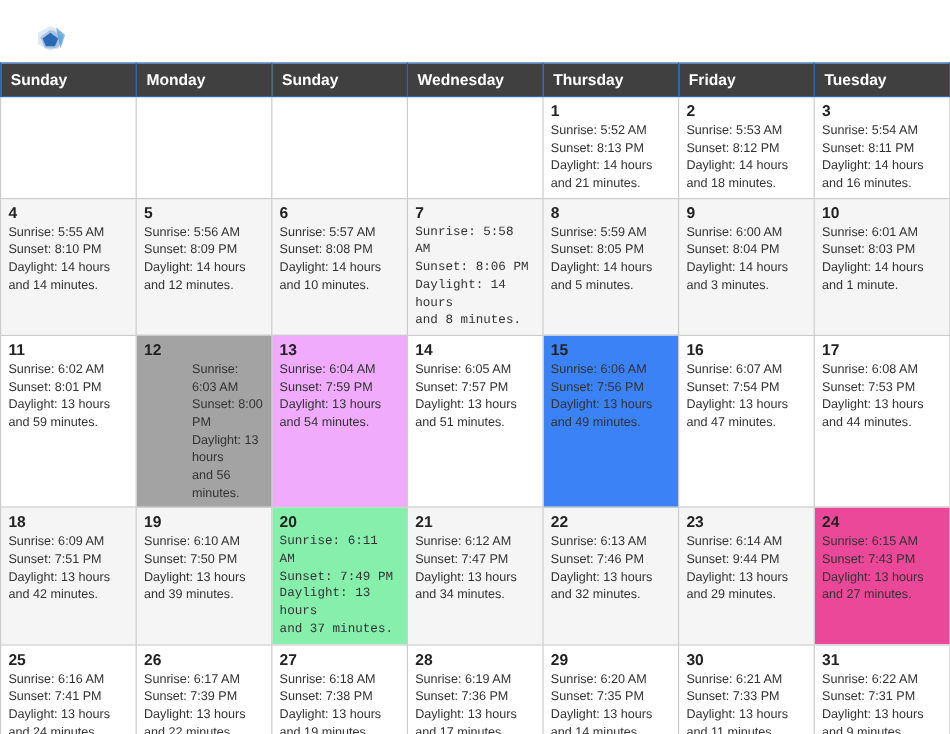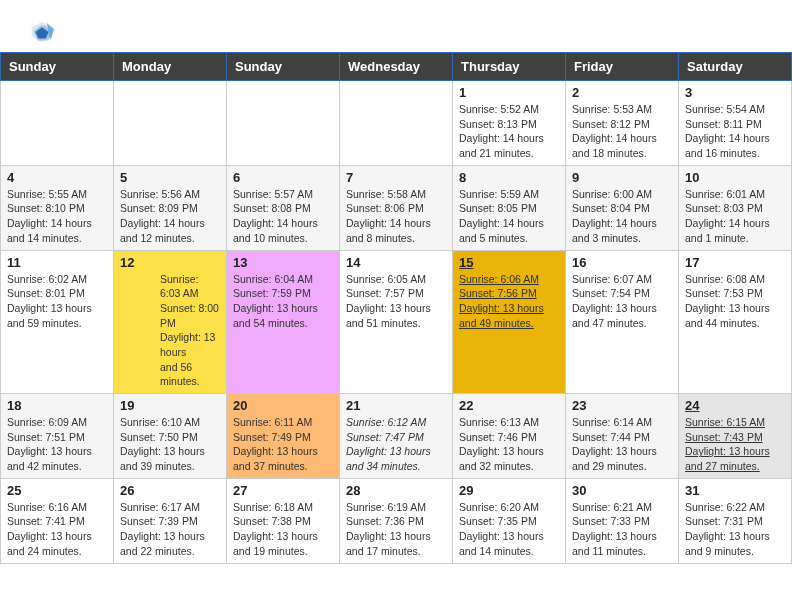--- a/index.html
+++ b/index.html
@@ -116,21 +116,21 @@
 
 <table class="calendar">
   <thead>
     <tr>
     <th>Sunday</th>
         <th>Monday</th>
         <th>Sunday</th>
         <th>Wednesday</th>
         <th>Thursday</th>
         <th>Friday</th>
-        <th>Saturday</th>
+        <th>Tuesday</th>
       </tr>
   </thead>
   <tbody id="calendar-body">
   <tr>
         <td class="empty-cell" style="background: rgb(255, 255, 255);"></td>
         <td class="empty-cell" style="background: rgb(255, 255, 255);"></td>
         <td class="empty-cell" style="background: rgb(255, 255, 255);"></td>
         <td class="empty-cell" style="background: rgb(255, 255, 255);"></td>
         <td style="background: rgb(255, 255, 255);">
           <div class="day-num">1</div>
@@ -171,21 +171,21 @@
         </td>
         <td style="background: rgb(245, 245, 245);">
           <div class="day-num">6</div>
           <div class="day-info" style="white-space: pre-line;">Sunrise: 5:57 AM
 Sunset: 8:08 PM
 Daylight: 14 hours
 and 10 minutes.</div>
         </td>
         <td style="background: rgb(245, 245, 245);">
           <div class="day-num">7</div>
-          <div class="day-info" style="white-space: pre-line;">Sunrise: 5:58 AM
+          <div class="day-info" style="white-space: pre-line; font-family: Liberation Mono, monospace;">Sunrise: 5:58 AM
 Sunset: 8:06 PM
 Daylight: 14 hours
 and 8 minutes.</div>
         </td>
         <td style="background: rgb(245, 245, 245);">
           <div class="day-num">8</div>
           <div class="day-info" style="white-space: pre-line;">Sunrise: 5:59 AM
 Sunset: 8:05 PM
 Daylight: 14 hours
 and 5 minutes.</div>
@@ -206,42 +206,42 @@
         </td>
       </tr>
       <tr>
         <td style="background: rgb(255, 255, 255);">
           <div class="day-num">11</div>
           <div class="day-info" style="white-space: pre-line;">Sunrise: 6:02 AM
 Sunset: 8:01 PM
 Daylight: 13 hours
 and 59 minutes.</div>
         </td>
-        <td style="background: #fde047;">
+        <td style="background: #a3a3a3;">
           <div class="day-num">12</div>
           <div class="day-info" style="white-space: pre-line; margin-left: 40px;">Sunrise: 6:03 AM
 Sunset: 8:00 PM
 Daylight: 13 hours
 and 56 minutes.</div>
         </td>
         <td style="background: #f0abfc;">
           <div class="day-num">13</div>
           <div class="day-info" style="white-space: pre-line;">Sunrise: 6:04 AM
 Sunset: 7:59 PM
 Daylight: 13 hours
 and 54 minutes.</div>
         </td>
         <td style="background: rgb(255, 255, 255);">
           <div class="day-num">14</div>
           <div class="day-info" style="white-space: pre-line;">Sunrise: 6:05 AM
 Sunset: 7:57 PM
 Daylight: 13 hours
 and 51 minutes.</div>
         </td>
-        <td style="background: #eab308; text-decoration: underline;">
+        <td style="background: #3b82f6;">
           <div class="day-num">15</div>
           <div class="day-info" style="white-space: pre-line;">Sunrise: 6:06 AM
 Sunset: 7:56 PM
 Daylight: 13 hours
 and 49 minutes.</div>
         </td>
         <td style="background: rgb(255, 255, 255);">
           <div class="day-num">16</div>
           <div class="day-info" style="white-space: pre-line;">Sunrise: 6:07 AM
 Sunset: 7:54 PM
@@ -264,49 +264,49 @@
 Daylight: 13 hours
 and 42 minutes.</div>
         </td>
         <td style="background: rgb(245, 245, 245);">
           <div class="day-num">19</div>
           <div class="day-info" style="white-space: pre-line;">Sunrise: 6:10 AM
 Sunset: 7:50 PM
 Daylight: 13 hours
 and 39 minutes.</div>
         </td>
-        <td style="background: #fdba74;">
+        <td style="background: #86efac;">
           <div class="day-num">20</div>
-          <div class="day-info" style="white-space: pre-line;">Sunrise: 6:11 AM
+          <div class="day-info" style="white-space: pre-line; font-family: Liberation Mono, monospace;">Sunrise: 6:11 AM
 Sunset: 7:49 PM
 Daylight: 13 hours
 and 37 minutes.</div>
         </td>
         <td style="background: rgb(245, 245, 245);">
           <div class="day-num">21</div>
-          <div class="day-info" style="white-space: pre-line; font-style: italic;">Sunrise: 6:12 AM
+          <div class="day-info" style="white-space: pre-line;">Sunrise: 6:12 AM
 Sunset: 7:47 PM
 Daylight: 13 hours
 and 34 minutes.</div>
         </td>
         <td style="background: rgb(245, 245, 245);">
           <div class="day-num">22</div>
           <div class="day-info" style="white-space: pre-line;">Sunrise: 6:13 AM
 Sunset: 7:46 PM
 Daylight: 13 hours
 and 32 minutes.</div>
         </td>
         <td style="background: rgb(245, 245, 245);">
           <div class="day-num">23</div>
           <div class="day-info" style="white-space: pre-line;">Sunrise: 6:14 AM
-Sunset: 7:44 PM
+Sunset: 9:44 PM
 Daylight: 13 hours
 and 29 minutes.</div>
         </td>
-        <td style="background: #e5e5e5; text-decoration: underline;">
+        <td style="background: #ec4899;">
           <div class="day-num">24</div>
           <div class="day-info" style="white-space: pre-line;">Sunrise: 6:15 AM
 Sunset: 7:43 PM
 Daylight: 13 hours
 and 27 minutes.</div>
         </td>
       </tr>
       <tr>
         <td style="background: rgb(255, 255, 255);">
           <div class="day-num">25</div>

